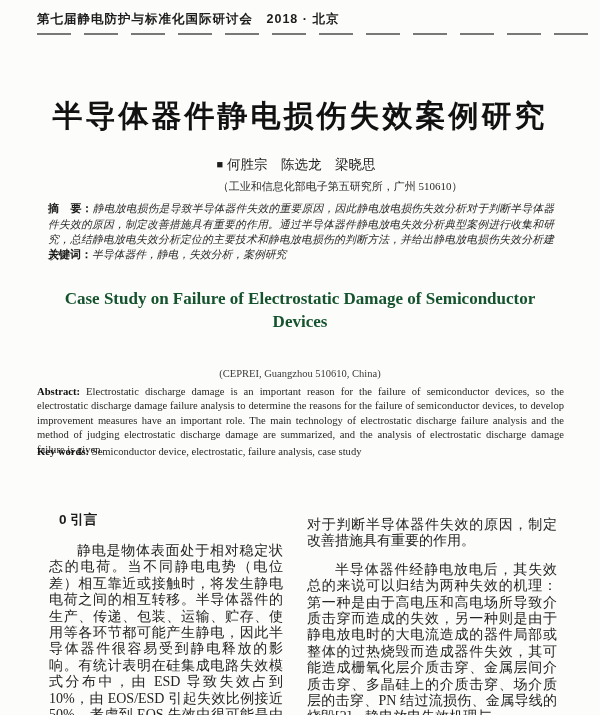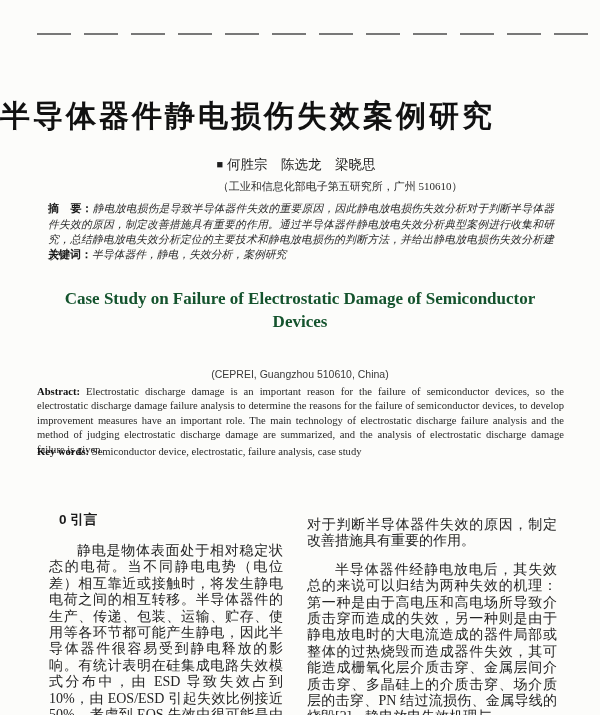--- a/index.html
+++ b/index.html
@@ -14,21 +14,21 @@
     font-family:"Liberation Sans","DejaVu Sans",sans-serif;
     font-weight:bold;font-size:12.5px;letter-spacing:1px;color:#1c1c1c;
   }
   .header-rule{
     position:absolute;left:37px;top:33px;width:560px;height:2px;
     background:repeating-linear-gradient(90deg,#4c4c4c 0 34px,transparent 34px 47px);
     opacity:.75;
   }
   .title-cn{
     position:absolute;left:0;top:96px;width:600px;margin:0;
-    font-size:30px;font-weight:bold;letter-spacing:3px;color:#111;
+    text-align:center;font-size:30px;font-weight:bold;letter-spacing:3px;color:#111;
   }
   .authors-cn{
     position:absolute;left:0;top:156px;width:592px;text-align:center;
     font-size:13.5px;color:#1d1d1d;font-family:"Liberation Sans","DejaVu Sans",sans-serif;
   }
   .authors-cn .bullet{font-size:11px;vertical-align:1px;margin-right:4px;}
   .affil-cn{
     position:absolute;left:0;top:179px;width:600px;text-align:center;
     font-size:11px;color:#2a2a2a;padding-left:40px;
   }
@@ -44,21 +44,21 @@
   .title-en{
     position:absolute;left:55px;top:287px;width:490px;margin:0;text-align:center;
     font-size:17px;font-weight:bold;line-height:23px;color:#14532d;
   }
   .authors-en{
     position:absolute;left:0;top:350px;width:600px;text-align:center;
     font-family:"Liberation Sans","DejaVu Sans",sans-serif;font-size:12.5px;color:#3d3d3d;
   }
   .affil-en{
     position:absolute;left:0;top:368px;width:600px;text-align:center;
-    font-family:Liberation Sans, sans-serif;font-size:10.5px;color:#3a3a3a;
+    font-family:Liberation Serif, serif;font-size:10.5px;color:#3a3a3a;
   }
   .abstract-en{
     position:absolute;left:37px;top:385px;width:527px;margin:0;
     font-size:10.6px;line-height:14.4px;text-align:justify;color:#262626;
   }
   .keywords-en{
     position:absolute;left:37px;top:446px;width:527px;margin:0;
     font-size:10.6px;color:#262626;
   }
   .abstract-en b,.keywords-en b{color:#111;}
@@ -78,20 +78,21 @@
   .body-para{
     margin:12px;font-size:14px;line-height:16.4px;text-align:justify;color:#242424;
   }
   .body-para.indent{text-indent:2em;}
 </style>
 </head>
 <body>
 
 <div class="page">
 
+  <div class="conf-header">第七届静电防护与标准化国际研讨会　2018 · 北京</div>
   <div class="header-rule"></div>
 
   <h1 class="title-cn">半导体器件静电损伤失效案例研究</h1>
 
   <div class="authors-cn">
     <span class="bullet">■</span><span>何胜宗　陈选龙　梁晓思</span>
   </div>
 
   <div class="affil-cn">（工业和信息化部电子第五研究所，广州 510610）</div>
 

